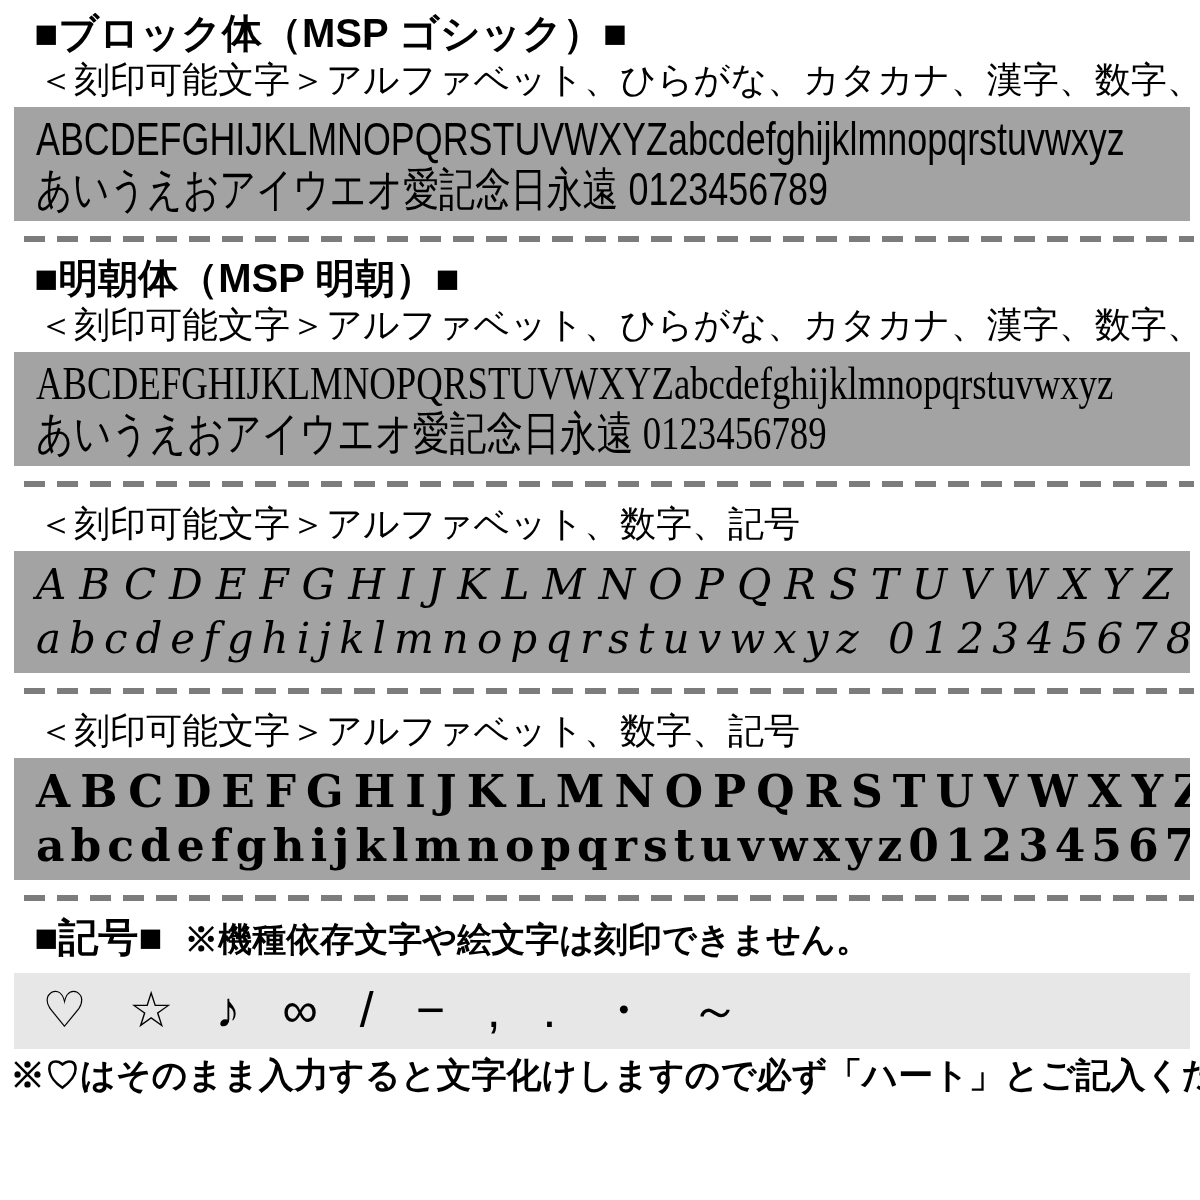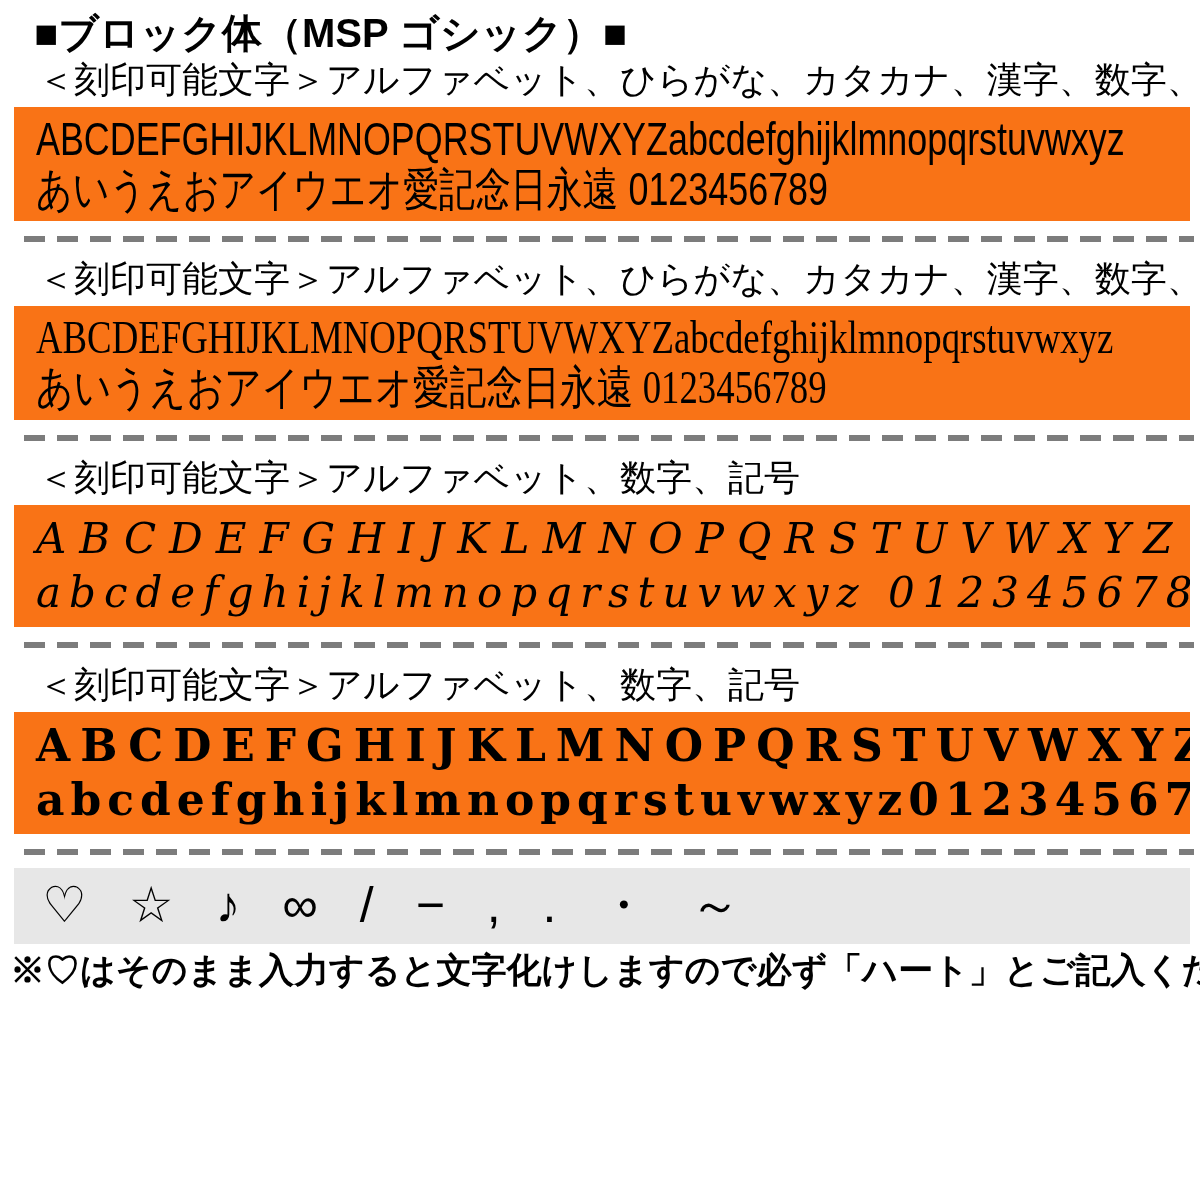--- a/index.html
+++ b/index.html
@@ -19,21 +19,21 @@
     margin: 4px 0 0 34px;
     white-space: nowrap;
   }
   .allowed-chars {
     font-size: 36px;
     line-height: 47px;
     margin: 0 0 0 38px;
     white-space: nowrap;
   }
   .sample-box {
-    background: #f97316;
+    background: #a3a3a3;
     margin: 4px 10px 0 14px;
     padding: 7px 0 7px 22px;
     overflow: hidden;
   }
   .sample-line {
     display: inline-block;
     white-space: nowrap;
     transform-origin: left center;
   }
   .divider {
@@ -120,20 +120,21 @@
     <div class="section-title">■ブロック体（MSP ゴシック）■</div>
     <div class="allowed-chars">＜刻印可能文字＞アルファベット、ひらがな、カタカナ、漢字、数字、記号</div>
     <div class="sample-box">
       <span class="sample-line">ABCDEFGHIJKLMNOPQRSTUVWXYZabcdefghijklmnopqrstuvwxyz</span><br>
       <span class="sample-line">あいうえおアイウエオ愛記念日永遠 0123456789</span>
     </div>
   </div>
   <div class="divider"></div>
 
   <div class="section f-mincho">
+    <div class="section-title">■明朝体（MSP 明朝）■</div>
     <div class="allowed-chars">＜刻印可能文字＞アルファベット、ひらがな、カタカナ、漢字、数字、記号</div>
     <div class="sample-box">
       <span class="sample-line">ABCDEFGHIJKLMNOPQRSTUVWXYZabcdefghijklmnopqrstuvwxyz</span><br>
       <span class="sample-line">あいうえおアイウエオ愛記念日永遠 0123456789</span>
     </div>
   </div>
   <div class="divider"></div>
 
   <div class="section f-script">
     <div class="allowed-chars">＜刻印可能文字＞アルファベット、数字、記号</div>
@@ -147,20 +148,24 @@
   <div class="section f-blackletter">
     <div class="allowed-chars">＜刻印可能文字＞アルファベット、数字、記号</div>
     <div class="sample-box">
       <span class="sample-line caps">ABCDEFGHIJKLMNOPQRSTUVWXYZ</span><br>
       <span class="sample-line lower">abcdefghijklmnopqrstuvwxyz0123456789</span>
     </div>
   </div>
   <div class="divider"></div>
 
   <div class="section">
+    <div class="symbols-header">
+      <span class="symbols-title">■記号■</span>
+      <span class="symbols-note">※機種依存文字や絵文字は刻印できません。</span>
+    </div>
     <div class="symbols-box">
       <span class="symbols-line">♡ ☆ ♪ ∞ / − , . ・ ～</span>
     </div>
   </div>
 
   <div class="footer-note">※♡はそのまま入力すると文字化けしますので必ず「ハート」とご記入ください。</div>
 
 </div>
 
 </body></html>

